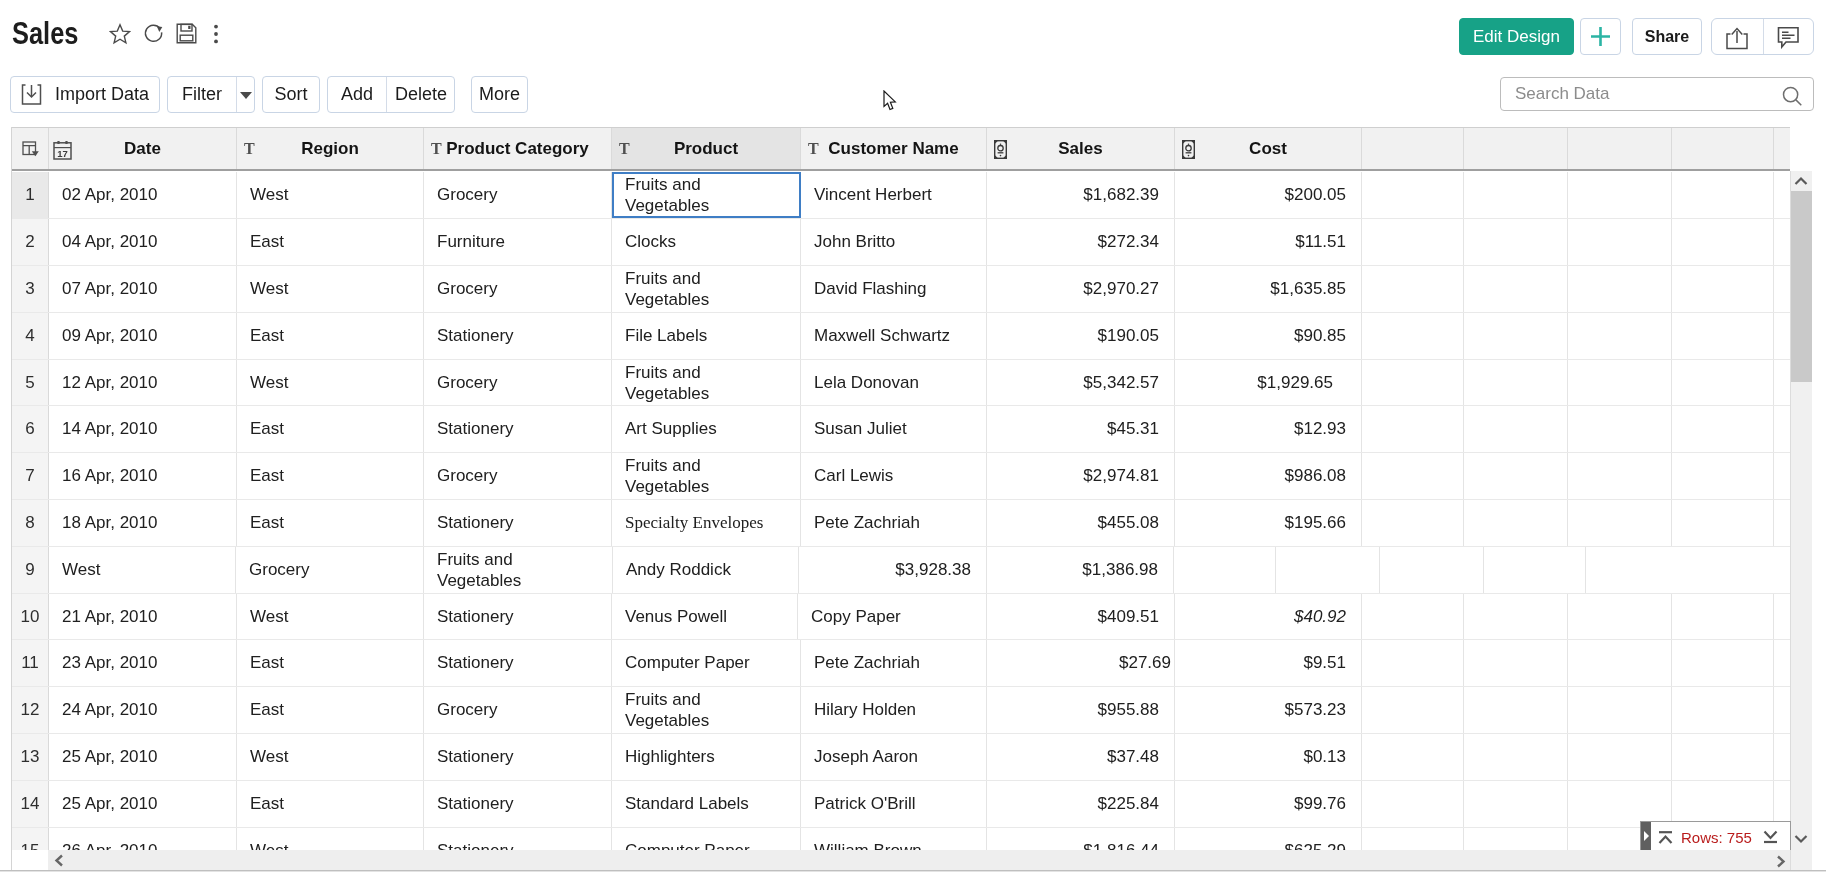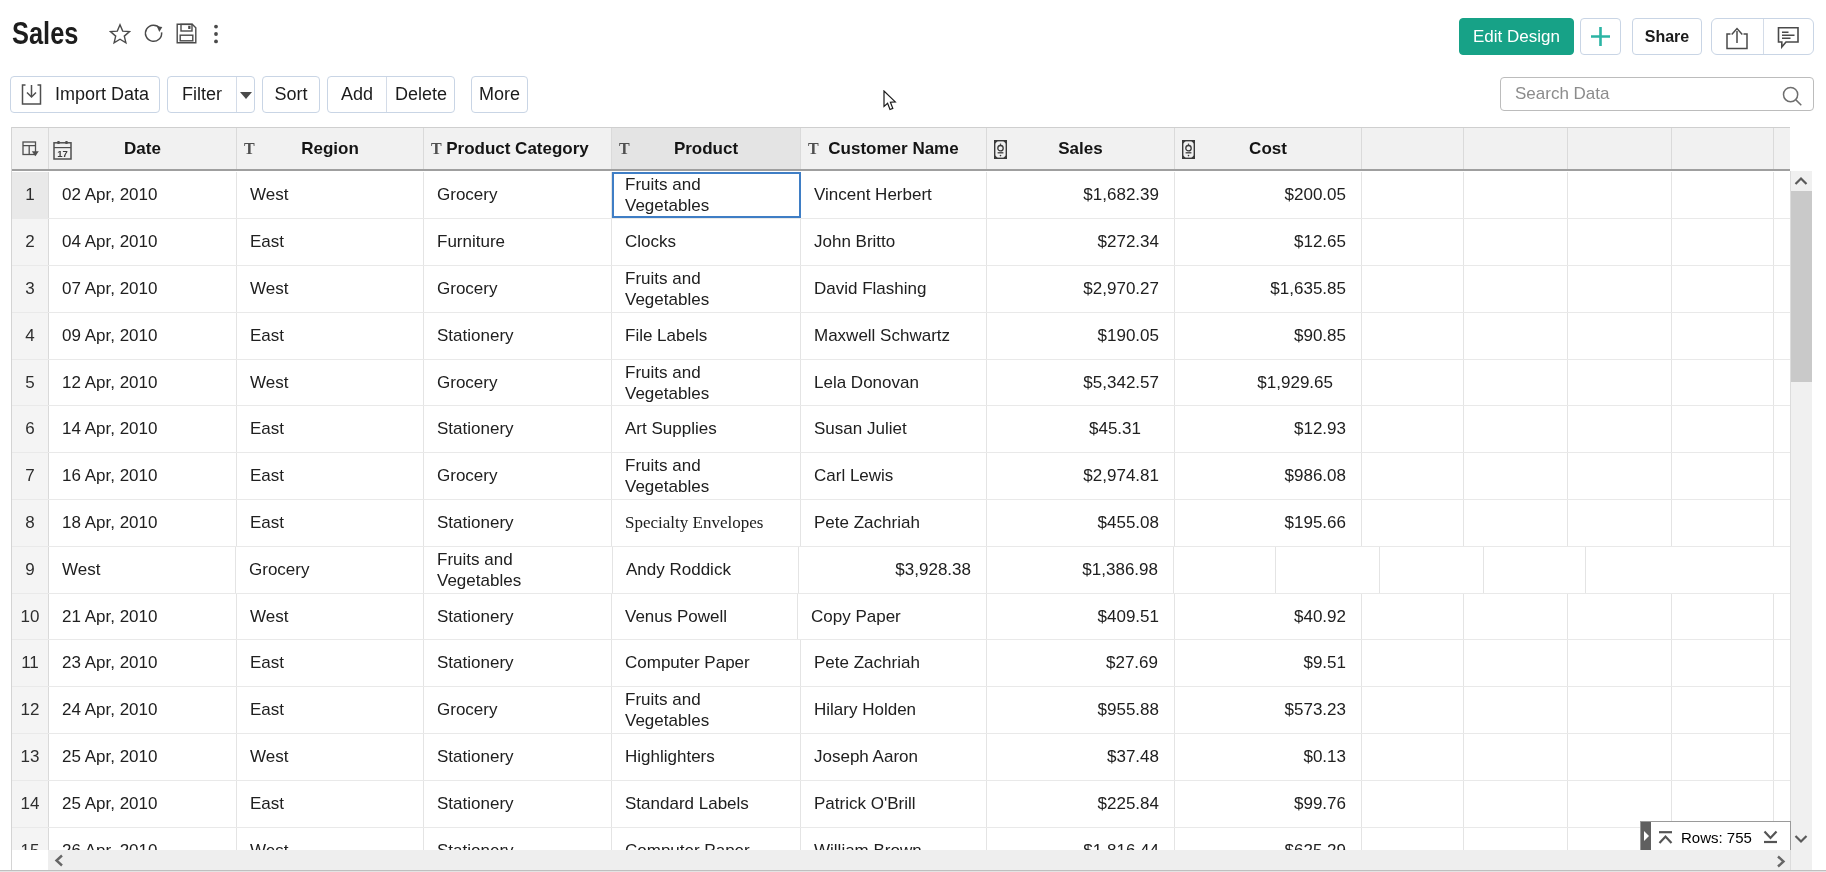--- a/index.html
+++ b/index.html
@@ -168,21 +168,21 @@
       <div class="cell" style="width:16px;border-right:none;"></div>
     </div>
     <div style="position:absolute;left:0;top:48px;width:1778px;height:47px;display:flex;border-bottom:1px solid #e9e9e9;font-size:17px;color:#202020;">
       <div class="cell num" style="width:37px;">2</div>
       <div class="cell" style="width:188px;padding-left:13px;">04 Apr, 2010</div>
       <div class="cell" style="width:187px;padding-left:13px;">East</div>
       <div class="cell" style="width:188px;padding-left:13px;">Furniture</div>
       <div class="cell" style="width:189px;padding-left:13px;">Clocks</div>
       <div class="cell" style="width:186px;padding-left:13px;">John Britto</div>
       <div class="cell" style="width:188px;justify-content:flex-end;padding-right:15px;">$272.34</div>
-      <div class="cell" style="width:187px;justify-content:flex-end;padding-right:15px;">$12.65</div>
+      <div class="cell" style="width:187px;justify-content:flex-end;padding-right:15px;">$11.51</div>
       <div class="cell" style="width:102px;"></div>
       <div class="cell" style="width:104px;"></div>
       <div class="cell" style="width:104px;"></div>
       <div class="cell" style="width:102px;"></div>
       <div class="cell" style="width:16px;border-right:none;"></div>
     </div>
     <div style="position:absolute;left:0;top:95px;width:1778px;height:47px;display:flex;border-bottom:1px solid #e9e9e9;font-size:17px;color:#202020;">
       <div class="cell num" style="width:37px;">3</div>
       <div class="cell" style="width:188px;padding-left:13px;">07 Apr, 2010</div>
       <div class="cell" style="width:187px;padding-left:13px;">West</div>
@@ -231,21 +231,21 @@
       <div class="cell" style="width:102px;"></div>
       <div class="cell" style="width:16px;border-right:none;"></div>
     </div>
     <div style="position:absolute;left:0;top:235px;width:1778px;height:47px;display:flex;border-bottom:1px solid #e9e9e9;font-size:17px;color:#202020;">
       <div class="cell num" style="width:37px;">6</div>
       <div class="cell" style="width:188px;padding-left:13px;">14 Apr, 2010</div>
       <div class="cell" style="width:187px;padding-left:13px;">East</div>
       <div class="cell" style="width:188px;padding-left:13px;">Stationery</div>
       <div class="cell" style="width:189px;padding-left:13px;">Art Supplies</div>
       <div class="cell" style="width:186px;padding-left:13px;">Susan Juliet</div>
-      <div class="cell" style="width:188px;justify-content:flex-end;padding-right:33px;">$45.31</div>
+      <div class="cell" style="width:188px;justify-content:flex-end;padding-right:15px;">$45.31</div>
       <div class="cell" style="width:187px;justify-content:flex-end;padding-right:15px;">$12.93</div>
       <div class="cell" style="width:102px;"></div>
       <div class="cell" style="width:104px;"></div>
       <div class="cell" style="width:104px;"></div>
       <div class="cell" style="width:102px;"></div>
       <div class="cell" style="width:16px;border-right:none;"></div>
     </div>
     <div style="position:absolute;left:0;top:282px;width:1778px;height:47px;display:flex;border-bottom:1px solid #e9e9e9;font-size:17px;color:#202020;">
       <div class="cell num" style="width:37px;">7</div>
       <div class="cell" style="width:188px;padding-left:13px;">16 Apr, 2010</div>
@@ -295,35 +295,35 @@
       <div class="cell" style="width:16px;border-right:none;"></div>
     </div>
     <div style="position:absolute;left:0;top:423px;width:1778px;height:46px;display:flex;border-bottom:1px solid #e9e9e9;font-size:17px;color:#202020;">
       <div class="cell num" style="width:37px;">10</div>
       <div class="cell" style="width:188px;padding-left:13px;">21 Apr, 2010</div>
       <div class="cell" style="width:187px;padding-left:13px;">West</div>
       <div class="cell" style="width:188px;padding-left:13px;">Stationery</div>
       <div class="cell" style="width:186px;padding-left:13px;">Venus Powell</div>
       <div class="cell" style="width:189px;padding-left:13px;">Copy Paper</div>
       <div class="cell" style="width:188px;justify-content:flex-end;padding-right:15px;">$409.51</div>
-      <div class="cell" style="width:187px;justify-content:flex-end;padding-right:15px;">$40.92</div>
+      <div class="cell" style="width:187px;justify-content:flex-end;padding-right:15px;font-style:italic;">$40.92</div>
       <div class="cell" style="width:102px;"></div>
       <div class="cell" style="width:104px;"></div>
       <div class="cell" style="width:104px;"></div>
       <div class="cell" style="width:102px;"></div>
       <div class="cell" style="width:16px;border-right:none;"></div>
     </div>
     <div style="position:absolute;left:0;top:469px;width:1778px;height:47px;display:flex;border-bottom:1px solid #e9e9e9;font-size:17px;color:#202020;">
       <div class="cell num" style="width:37px;">11</div>
       <div class="cell" style="width:188px;padding-left:13px;">23 Apr, 2010</div>
       <div class="cell" style="width:187px;padding-left:13px;">East</div>
       <div class="cell" style="width:188px;padding-left:13px;">Stationery</div>
       <div class="cell" style="width:189px;padding-left:13px;">Computer Paper</div>
       <div class="cell" style="width:186px;padding-left:13px;">Pete Zachriah</div>
-      <div class="cell" style="width:188px;justify-content:flex-end;padding-right:16px;">$27.69</div>
+      <div class="cell" style="width:188px;justify-content:flex-end;padding-right:3px;">$27.69</div>
       <div class="cell" style="width:187px;justify-content:flex-end;padding-right:15px;">$9.51</div>
       <div class="cell" style="width:102px;"></div>
       <div class="cell" style="width:104px;"></div>
       <div class="cell" style="width:104px;"></div>
       <div class="cell" style="width:102px;"></div>
       <div class="cell" style="width:16px;border-right:none;"></div>
     </div>
     <div style="position:absolute;left:0;top:516px;width:1778px;height:47px;display:flex;border-bottom:1px solid #e9e9e9;font-size:17px;color:#202020;">
       <div class="cell num" style="width:37px;">12</div>
       <div class="cell" style="width:188px;padding-left:13px;">24 Apr, 2010</div>
@@ -407,17 +407,17 @@
 <div style="position:absolute;left:0px;top:871px;width:1826px;height:1px;background:#e3e3e3;"></div>
 <div class="abs" style="left:1640px;top:821px;width:151px;height:29px;background:#fff;border:1px solid #9a9a9a;border-bottom:none;">
 <div style="position:absolute;left:0;top:0;width:10px;height:28px;background:#606060;"></div>
 <svg width="6" height="10" viewBox="0 0 6 10" style="position:absolute;left:2px;top:9px;">
       <path d="M1 0 L6 5 L1 10 Z" fill="#fff"></path>
     </svg>
 <svg width="15" height="14" viewBox="0 0 15 14" style="position:absolute;left:17px;top:9px;" fill="none" stroke="#555" stroke-width="2.2">
       <path d="M1 1.2 H14"></path>
       <path d="M1.5 12 L7.5 5.5 L13.5 12"></path>
     </svg>
-<div style="position:absolute;left:40px;top:7px;font-size:15px;color:#000000;">Rows: 755</div>
+<div style="position:absolute;left:40px;top:7px;font-size:15px;color:#b91c1c;">Rows: 755</div>
 <svg width="15" height="16" viewBox="0 0 15 16" style="position:absolute;left:122px;top:8px;" fill="none" stroke="#555" stroke-width="2.2">
       <path d="M1.5 1.5 L7.5 8 L13.5 1.5"></path>
       <path d="M1 12 H14"></path>
     </svg>
 </div>
 </body></html>

